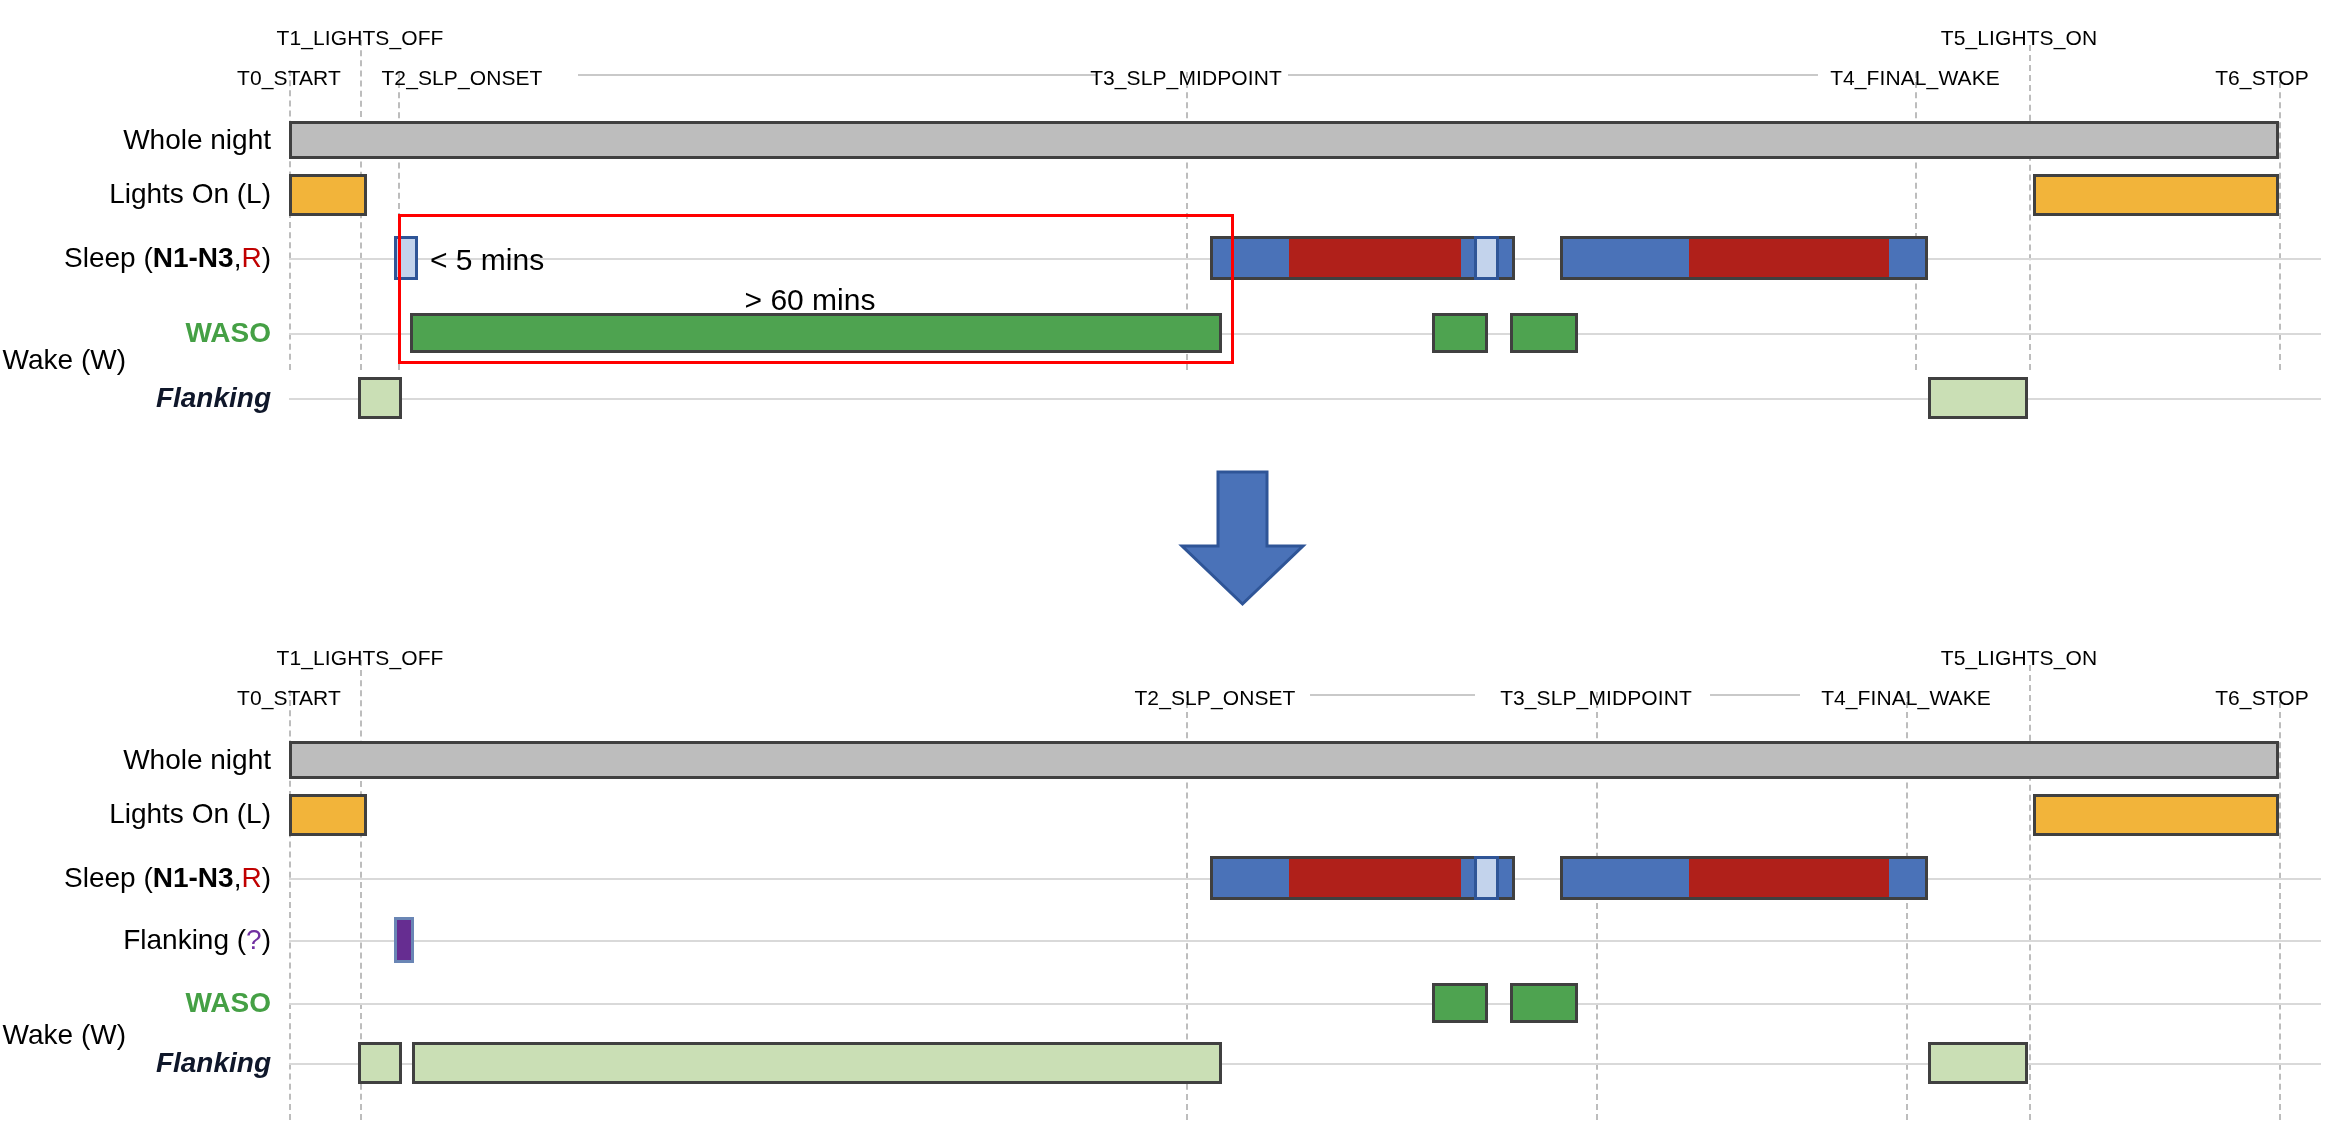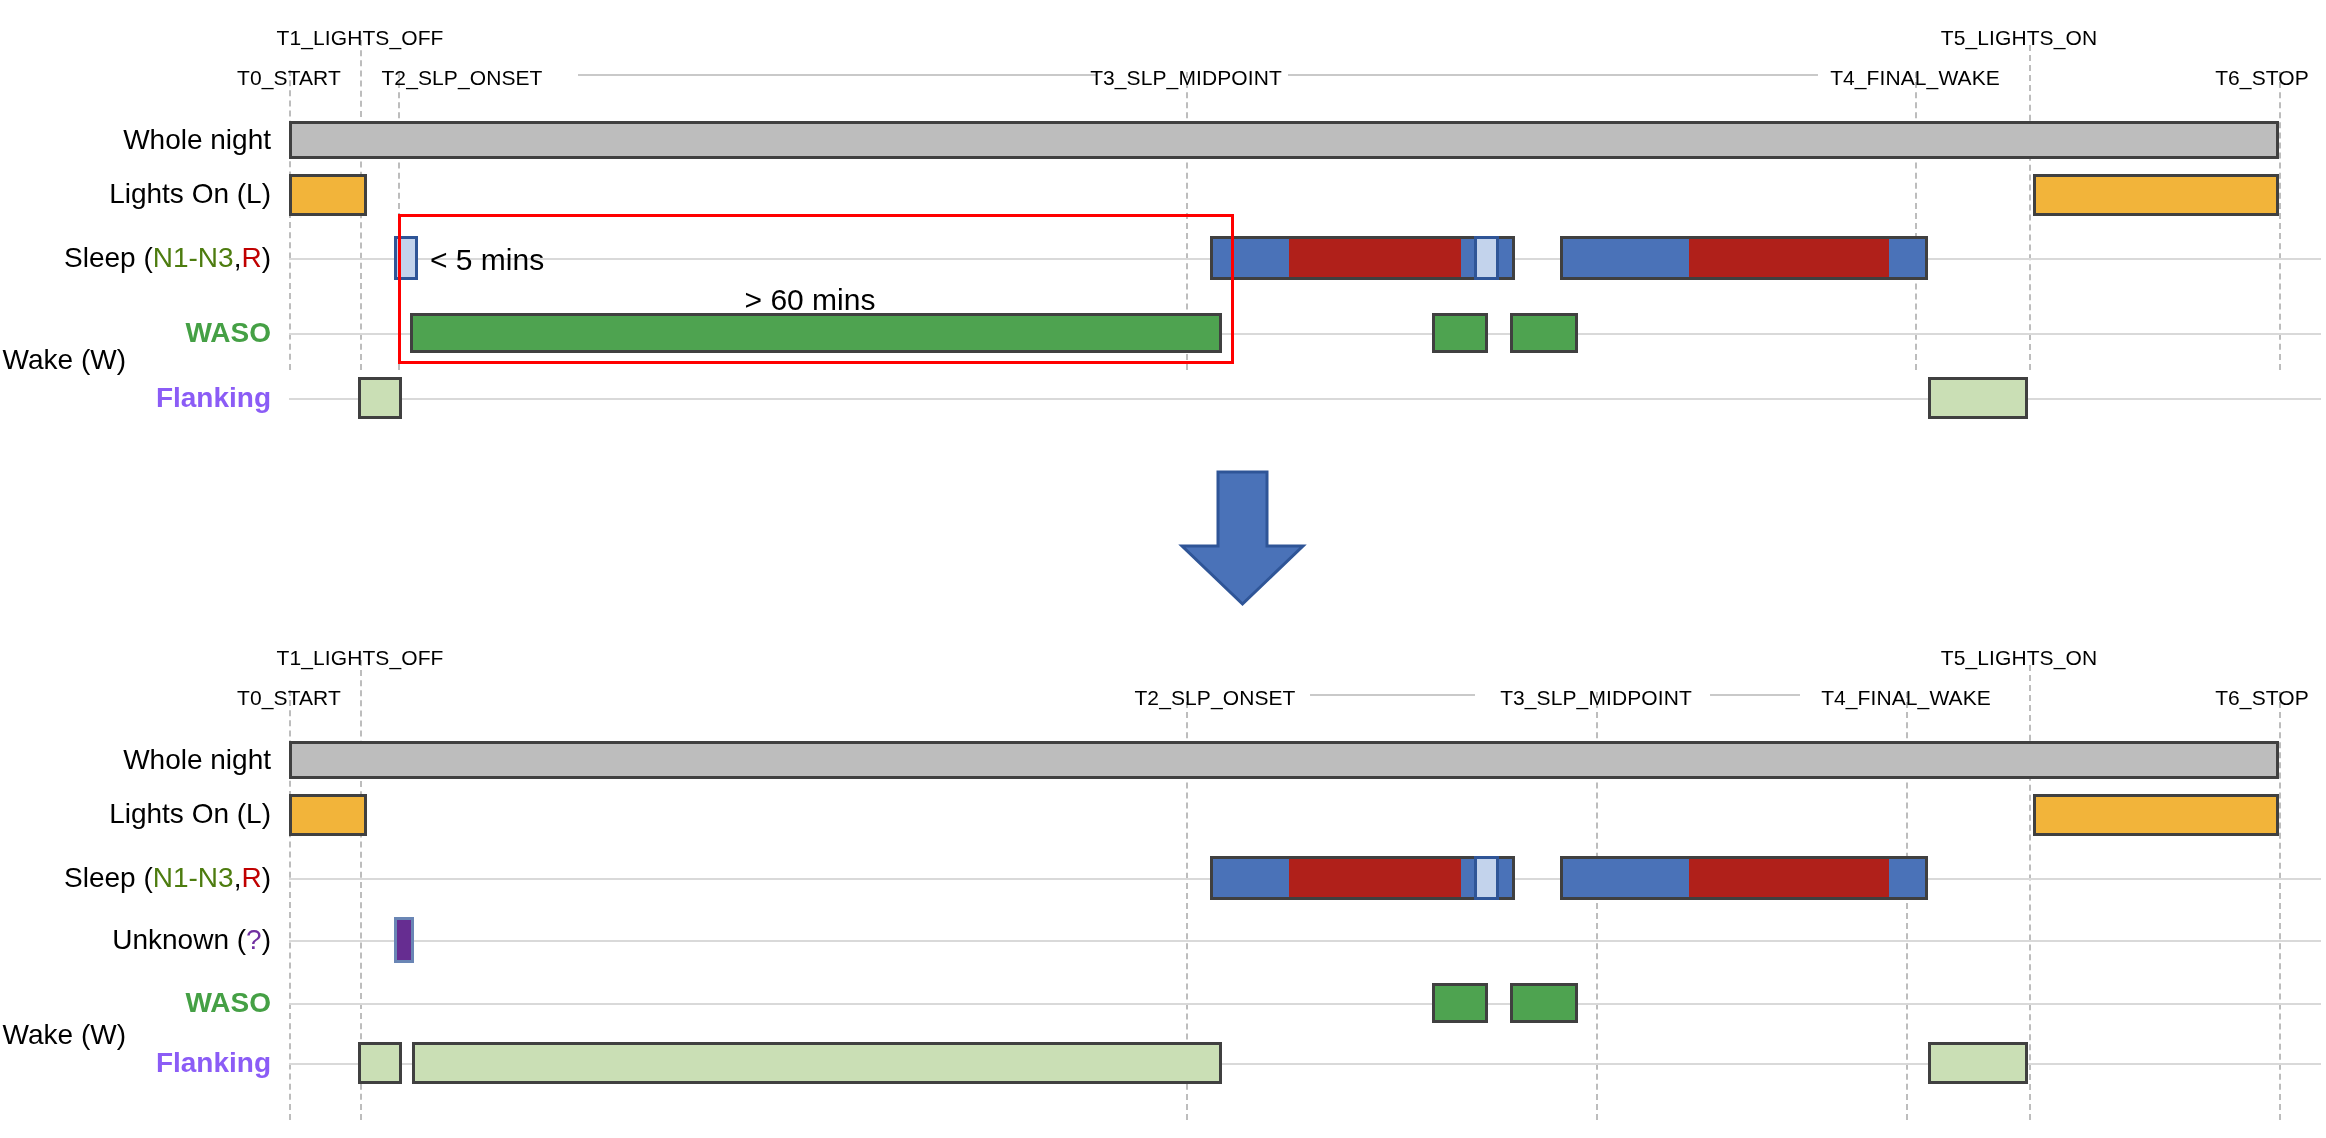--- a/index.html
+++ b/index.html
@@ -17,25 +17,25 @@
   
   .leader{position:absolute;height:0;border-top:2px solid #c9c9c9;}
 
   
   .tlabel{position:absolute;font-size:21px;white-space:nowrap;letter-spacing:.1px;
           transform:translateX(-50%);color:#000;}
 
   
   .rlabel{position:absolute;font-size:28px;white-space:nowrap;text-align:right;
           transform:translateY(-50%);color:#000;}
-  .nrem{color:#4d7c0f;}
+  .nrem{color:#000000;font-weight:bold;}
   .rem{color:#c00000;}
   .unk{color:#7030a0;}
   .waso-t{color:#45a045;font-weight:600;text-align:center;}
-  .flank-t{color:#8b5cf6;font-weight:600;}
+  .flank-t{color:#0f172a;font-weight:600;font-style:italic;}
 
   
   .bar{position:absolute;box-sizing:border-box;border:3px solid #404040;
        transform:translateY(-50%);}
   .seg{position:absolute;top:0;bottom:0;}
 
   .c-gray{background:#bdbdbd;}
   .c-amber{background:#f2b43a;}
   .c-blue{background:#4a72b8;}
   .c-red{background:#b0201a;}
@@ -169,21 +169,21 @@
   <div class="tlabel" style="left:2262px;top:66px;">T6_STOP</div>
 
   <div class="rlabel" style="right:2055px;top:140px;">Whole night</div>
   <div class="rlabel" style="right:2055px;top:194px;">Lights On (L)</div>
 
   <div class="rlabel" style="right:2055px;top:258px;">
     <span>Sleep (</span><span class="nrem">N1-N3</span><span>,</span><span class="rem">R</span><span>)</span>
   </div>
 
   <div class="rlabel" style="right:2055px;top:320px;">
-    <span>Unknown (</span><span class="unk">?</span><span>)</span>
+    <span>Flanking (</span><span class="unk">?</span><span>)</span>
   </div>
 
   <div class="rlabel waso-t" style="right:2055px;top:383px;">WASO</div>
   <div class="rlabel flank-t" style="right:2055px;top:443px;">Flanking</div>
   <div class="rlabel" style="right:2200px;top:415px;">Wake (W)</div>
 
   <div class="bar c-gray" style="left:289px;top:140px;width:1990px;height:38px;"></div>
 
   <div class="bar c-amber" style="left:289px;top:195px;width:78px;height:42px;"></div>
   <div class="bar c-amber" style="left:2033px;top:195px;width:246px;height:42px;"></div>

